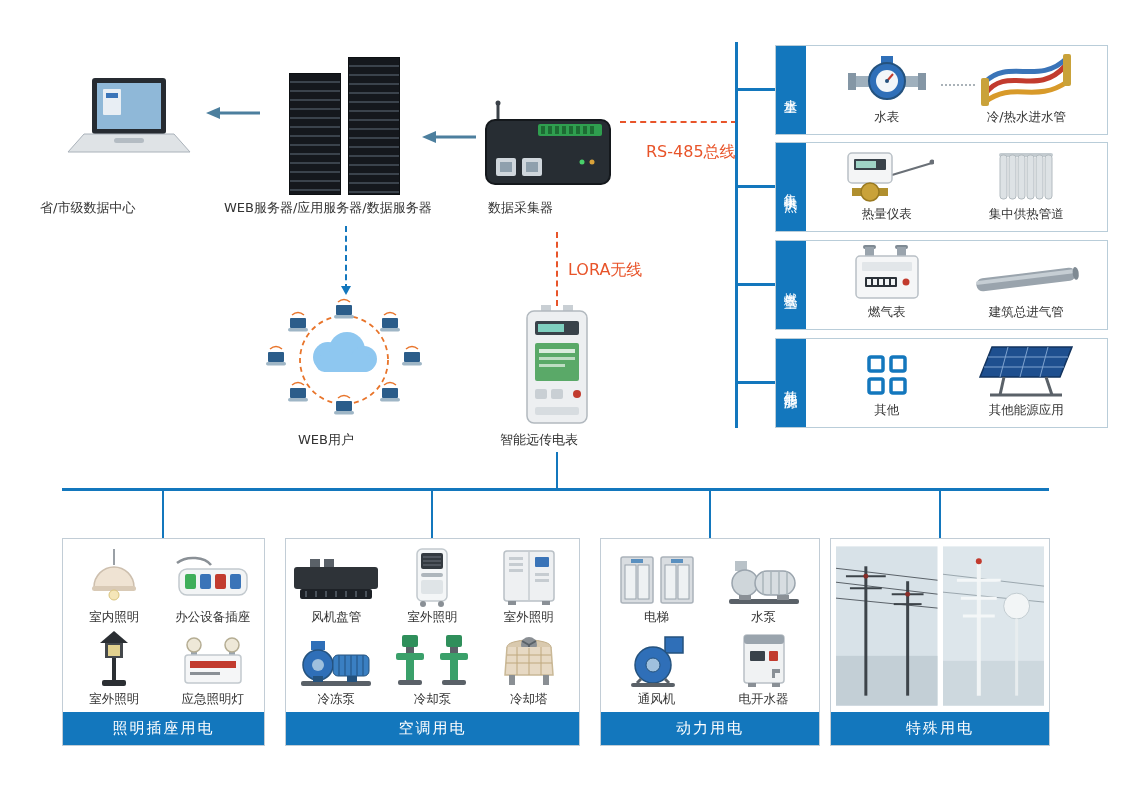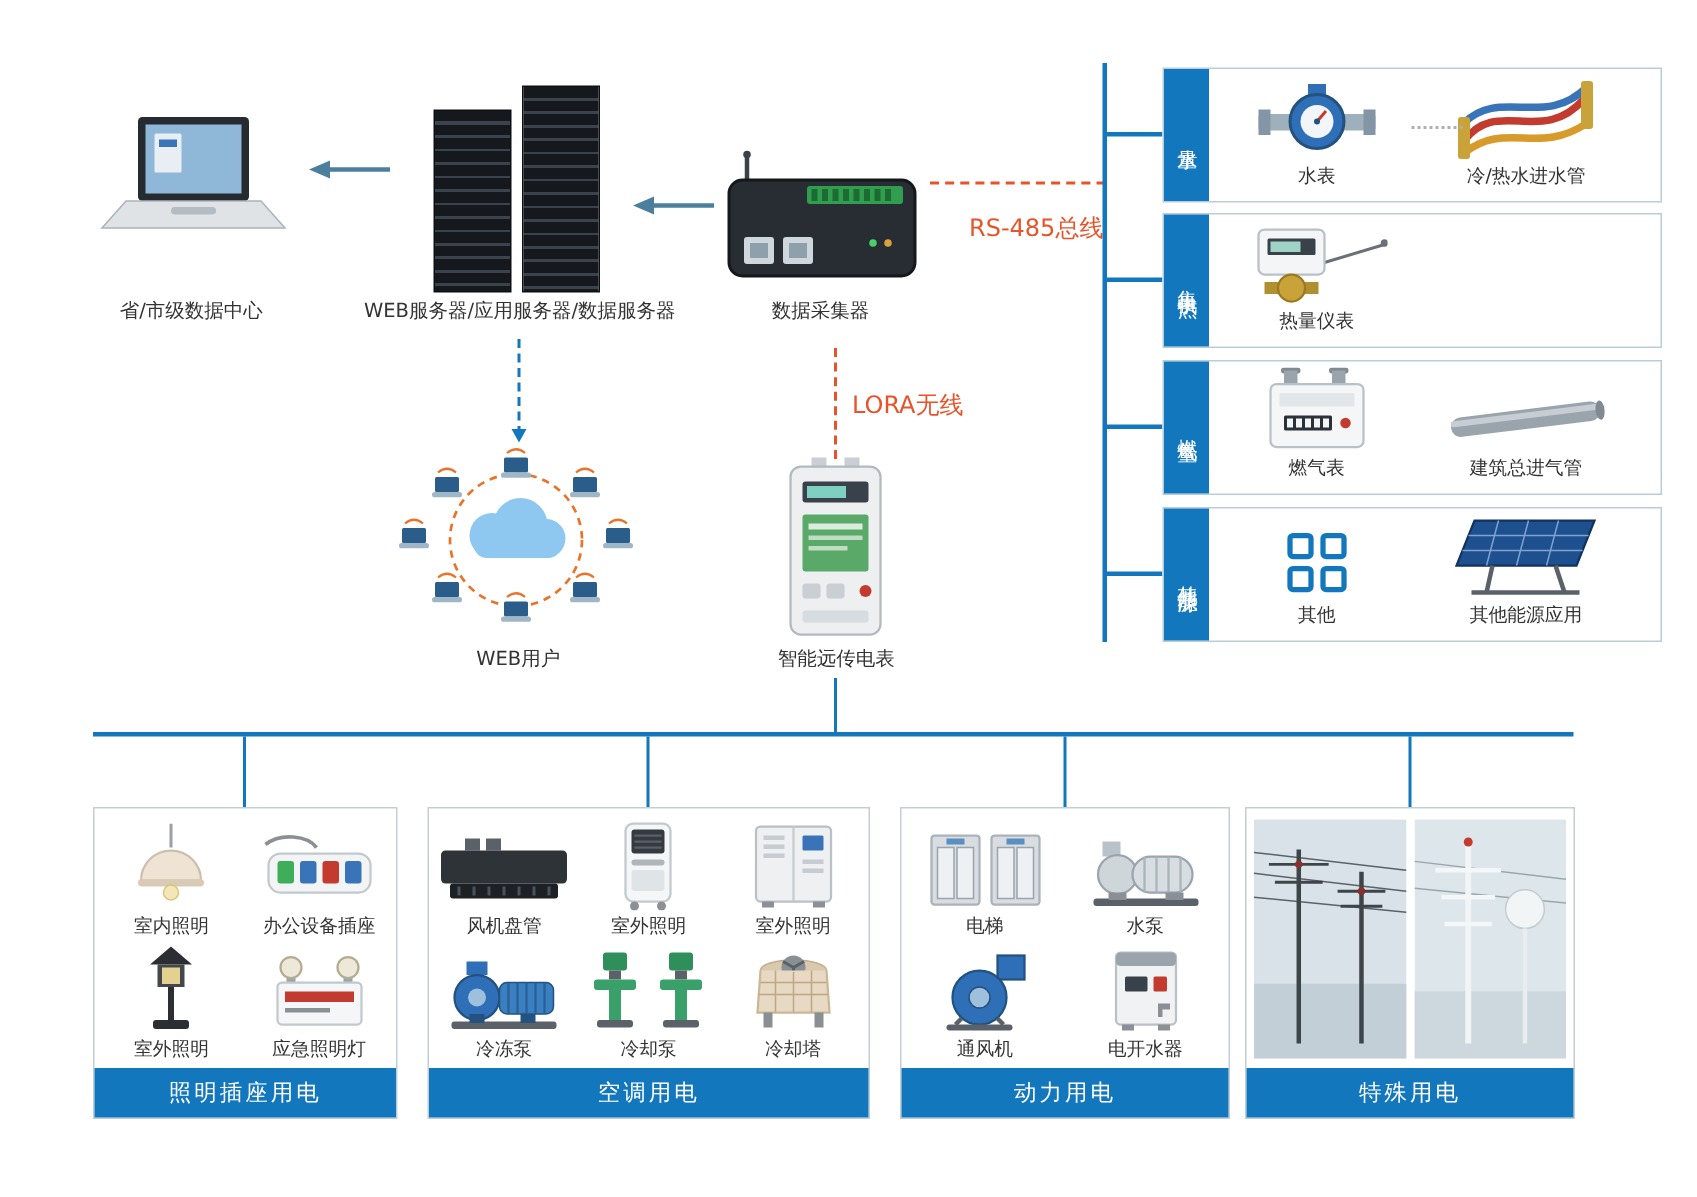--- a/index.html
+++ b/index.html
@@ -1,34 +1,34 @@
 <!DOCTYPE html>
 <html><head>
 <meta charset="utf-8">
 <style>
 *{margin:0;padding:0;box-sizing:border-box}
 html,body{background:#fff}
 body{font-family:"DejaVu Sans","Liberation Sans",sans-serif;color:#333}
 .canvas{position:relative;width:1131px;height:798px;background:#fff;overflow:hidden}
 .abs{position:absolute}
-.node-label{position:absolute;font-size:13px;color:#333;text-align:center;line-height:1.25}
+.node-label{position:absolute;font-size:13px;color:#333;line-height:1.25}
 .orange-label{position:absolute;font-size:16px;color:#e8542a;white-space:nowrap}
 .dashed-h{border-top:2px dashed #e8542a}
 .dashed-v-orange{border-left:2px dashed #e8542a}
 .down-arrow{border-left:2px dashed #1377bd}
 .down-arrow::after{content:"";position:absolute;left:-6px;bottom:-10px;width:0;height:0;border:5px solid transparent;border-top:9px solid #1377bd}
 .server-icon{display:flex;align-items:flex-end;gap:7px}
 .srv{width:52px;border:1px solid #0d1013;background:repeating-linear-gradient(180deg,#15181d 0 7px,#3b434c 7px 9px)}
 .srv.t1{height:122px}
 .srv.t2{height:138px}
 .blue{background:#1377bd}
 .vline{position:absolute;background:#1377bd}
 .rbox{position:absolute;left:775px;width:333px;height:90px;background:#fff;border:1px solid #b9cdd9;display:flex}
 .rtab{width:30px;background:#1377bd;color:#fff;font-size:13.5px;display:flex;align-items:center;justify-content:center;writing-mode:vertical-lr;text-orientation:upright;letter-spacing:2px;flex:none}
-.rcontent{flex:1;position:relative;display:flex;align-items:stretch;justify-content:flex-start;padding:4px 2px 2px}
+.rcontent{flex:1;position:relative;display:flex;align-items:stretch;justify-content:center;padding:4px 2px 2px}
 .ritem{display:flex;flex-direction:column;align-items:center;justify-content:flex-end;gap:3px;width:47%;padding-bottom:6px}
 .icon-slot{display:flex;align-items:flex-end;justify-content:center}
 .ritem .icon-slot{height:56px}
 .lbl{font-size:12.5px;color:#333;white-space:nowrap}
 .dotline{position:absolute;left:45%;top:38px;width:11%;border-top:2px dotted #aab2b8}
 .hbus{position:absolute;left:62px;top:488px;width:987px;height:3px;background:#1377bd}
 .vconn{position:absolute;width:2px;background:#1377bd}
 .bbox{position:absolute;top:538px;height:208px;background:#fff;border:1px solid #c2cdd6;display:flex;flex-direction:column}
 .bgrid{flex:1;display:grid;align-items:center;justify-items:center;padding:6px 2px 2px}
 .cols2{grid-template-columns:1fr 1fr}
@@ -220,20 +220,36 @@
             <rect x="8" y="6" width="44" height="30" rx="4" fill="#f4f5f6" stroke="#b9c0c6" stroke-width="1.5"></rect>
             <rect x="14" y="12" width="32" height="11" rx="1" fill="#39424a"></rect>
             <rect x="16" y="14" width="20" height="7" fill="#9fd3c6"></rect>
             <rect x="12" y="41" width="10" height="8" fill="#b08f2e"></rect>
             <rect x="38" y="41" width="10" height="8" fill="#b08f2e"></rect>
             <circle cx="30" cy="45" r="9" fill="#c9a23a" stroke="#9a7a20" stroke-width="1.5"></circle>
           </svg>
         </div>
         <div class="lbl">热量仪表</div>
       </div>
+      <div class="ritem">
+        <div class="icon-slot">
+          <svg width="62" height="54" viewBox="0 0 62 54">
+            <rect x="4" y="4" width="54" height="4" rx="2" fill="#c3cbd0"></rect>
+            <g fill="#dde2e5" stroke="#b3bbc0" stroke-width="1">
+              <rect x="5" y="6" width="7" height="44" rx="3"></rect>
+                <rect x="14" y="6" width="7" height="44" rx="3"></rect>
+              <rect x="23" y="6" width="7" height="44" rx="3"></rect>
+                <rect x="32" y="6" width="7" height="44" rx="3"></rect>
+              <rect x="41" y="6" width="7" height="44" rx="3"></rect>
+                <rect x="50" y="6" width="7" height="44" rx="3"></rect>
+            </g>
+          </svg>
+        </div>
+        <div class="lbl">集中供热管道</div>
+      </div>
     </div>
   </div>
 
   <div class="rbox" style="top:240px">
     <div class="rtab">燃气量</div>
     <div class="rcontent">
       <div class="ritem">
         <div class="icon-slot">
           <svg width="72" height="56" viewBox="0 0 72 56">
             <rect x="12" y="0" width="13" height="4" rx="2" fill="#7f8a93"></rect>

